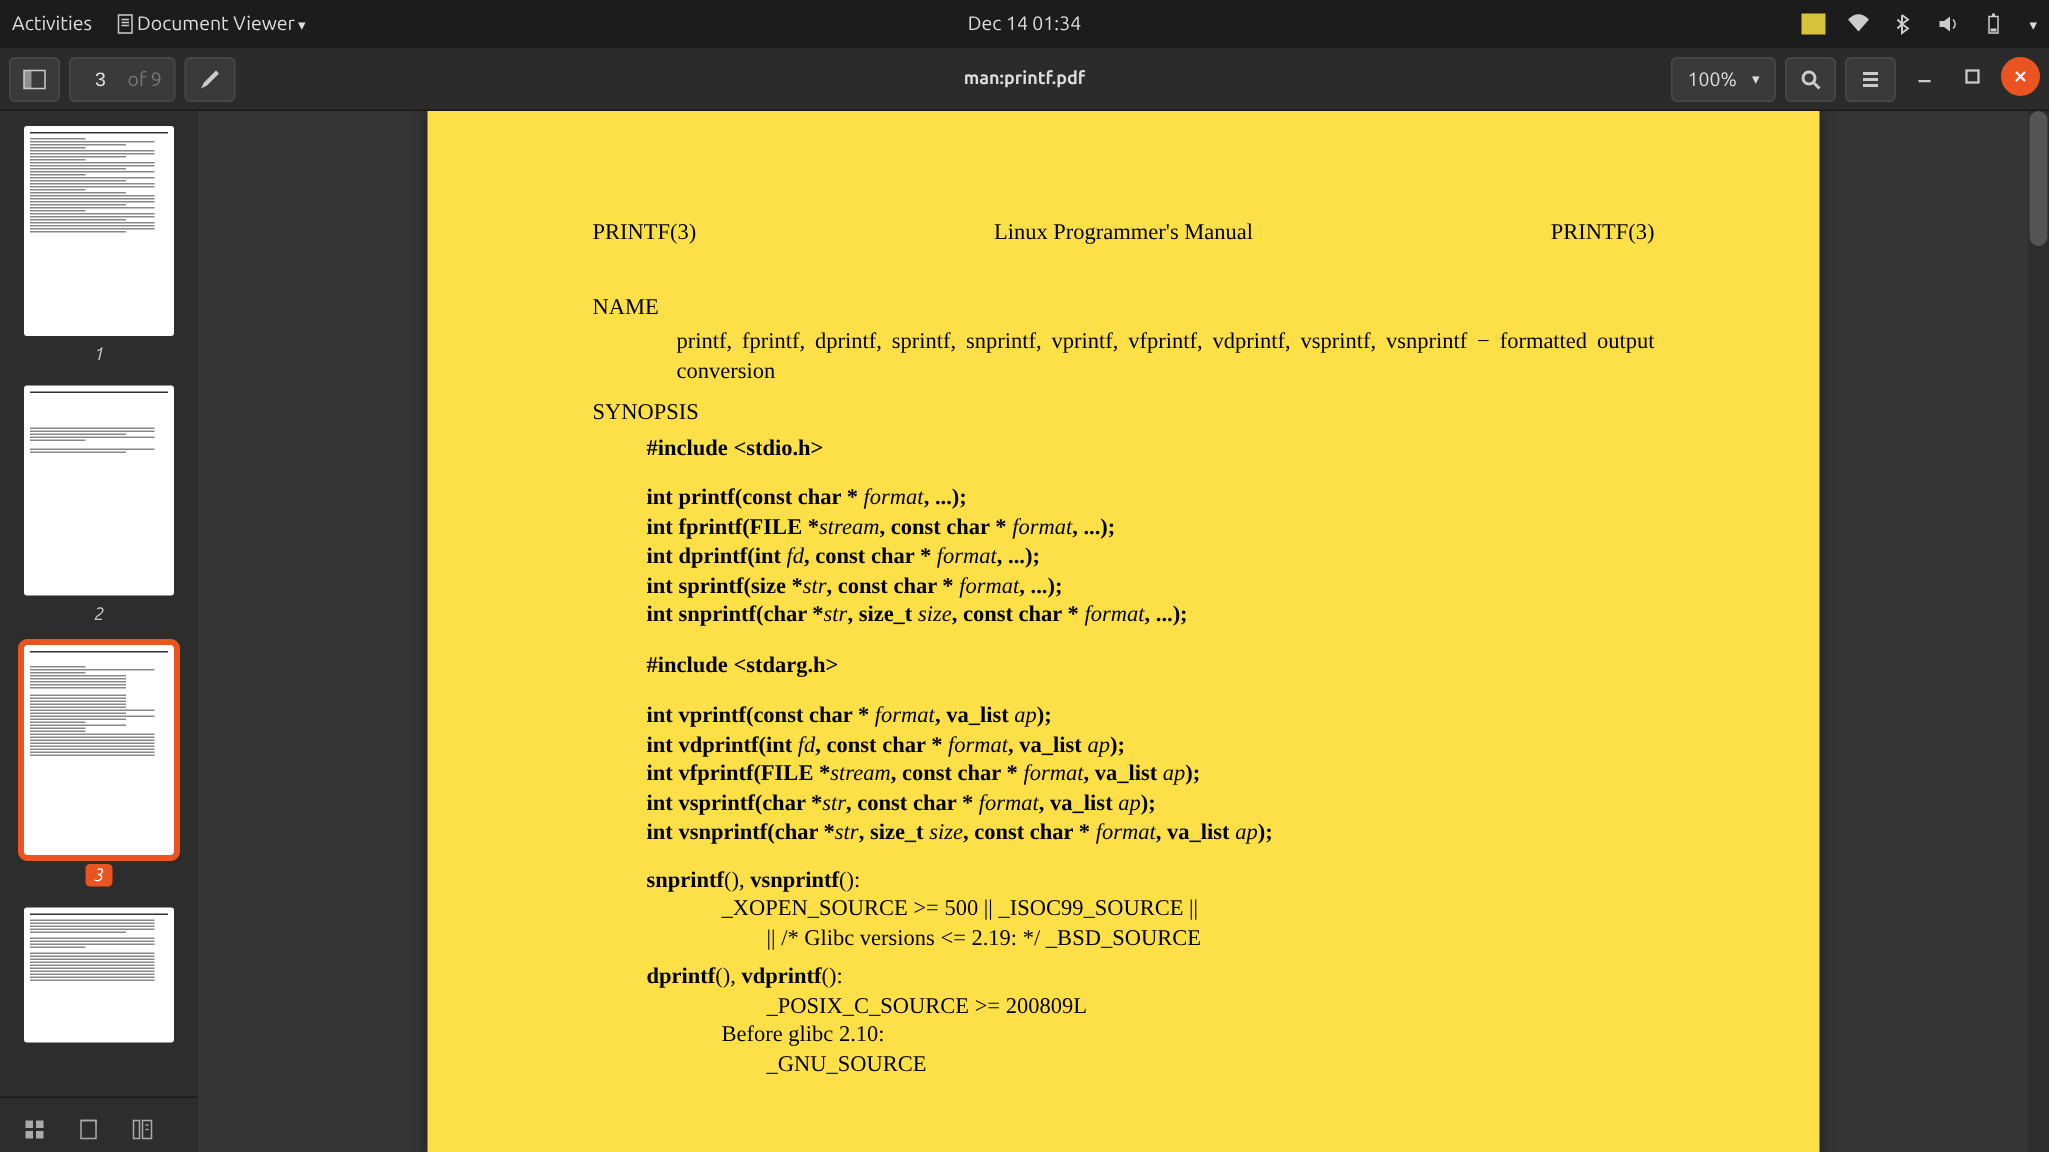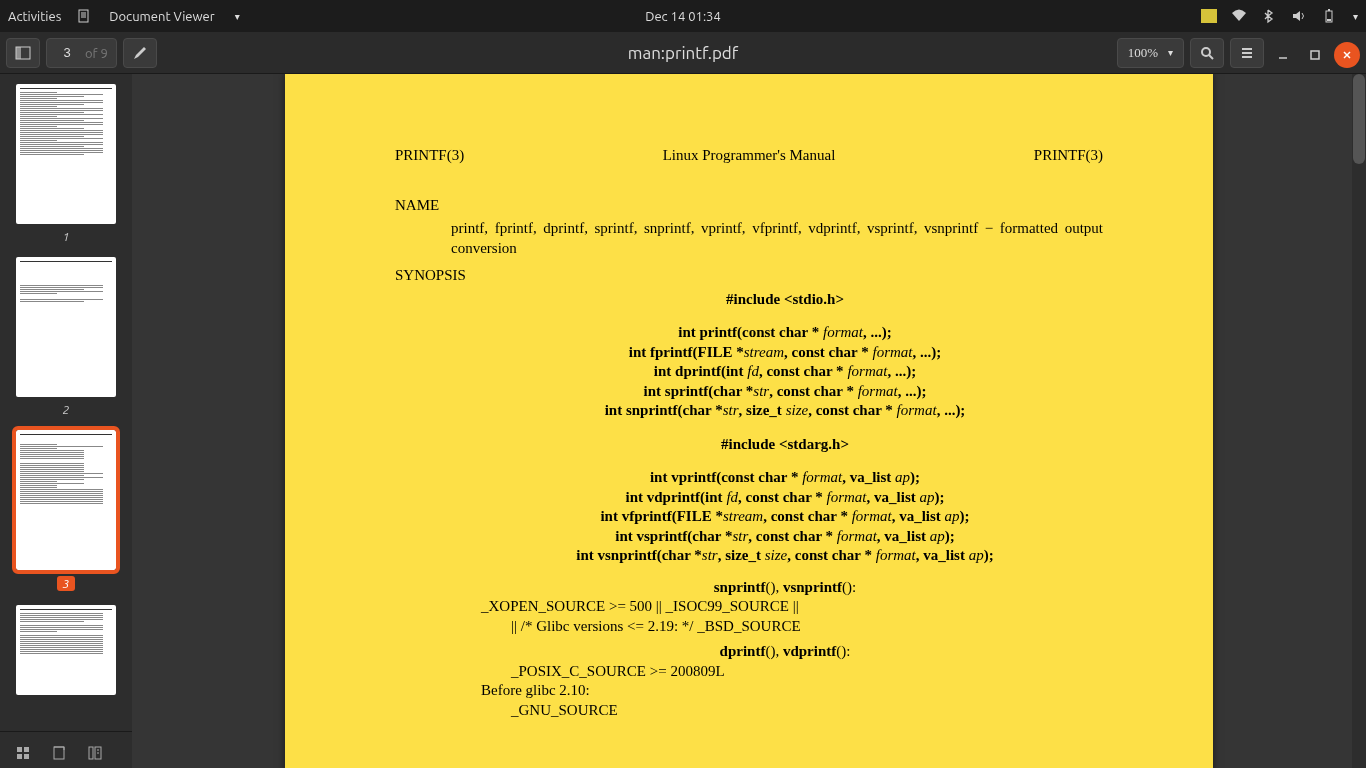--- a/index.html
+++ b/index.html
@@ -3,34 +3,34 @@
 <meta charset="utf-8">
 <style>
 * { box-sizing: border-box; margin: 0; padding: 0; }
 body { font-family: Ubuntu, "Segoe UI", sans-serif; width: 1366px; height: 768px; overflow: hidden; background: #202020; }
 
 
 .gnome-bar { height: 23px; background: #1c1c1c; color: #ddd; display: flex; align-items: center; font-size: 13px; padding: 16px 8px; }
 .gnome-left { display: flex; align-items: center; gap: 16px; }
 .gnome-center { position: absolute; left: 50%; transform: translateX(-50%); }
 .gnome-right { margin-left: auto; display: flex; align-items: center; gap: 14px; }
-.gnome-app { display: flex; align-items: center; gap: 18px; }
+.gnome-app { display: flex; align-items: center; gap: 0; }
 .gnome-icon { width: 14px; height: 14px; display: inline-block; }
 .tray-icon { width: 16px; height: 16px; display: inline-flex; align-items: center; justify-content: center; }
 .yellow-box { width: 16px; height: 14px; background: #d6c33a; }
 .caret-down { font-size: 10px; margin-left: 2px; }
 
 
 .app-toolbar { height: 42px; background: #2b2b2b; border-bottom: 1px solid #1a1a1a; display: flex; align-items: center; padding: 0 6px; gap: 6px; color: #ddd; position: relative; }
 .tb-btn { width: 34px; height: 30px; background: #3a3a3a; border: 1px solid #4a4a4a; border-radius: 4px; display: flex; align-items: center; justify-content: center; color: #ccc; cursor: pointer; }
 .page-input-group { display: flex; align-items: center; background: #3a3a3a; border: 1px solid #4a4a4a; border-radius: 4px; height: 30px; padding: 0 8px; gap: 6px; }
 .page-input { width: 24px; background: transparent; border: none; color: #ddd; text-align: center; font-size: 13px; outline: none; }
 .page-total { color: #777; font-size: 13px; }
-.tb-title { position: absolute; left: 50%; transform: translateX(-50%); font-weight: normal; font-size: 17px; color: #ddd; }
-.tb-right { margin-left: auto; display: flex; align-items: flex-end; gap: 6px; font-family: Liberation Serif, serif; }
+.tb-title { position: absolute; left: 50%; transform: translateX(-50%); font-weight: bold; font-size: 12px; color: #ddd; }
+.tb-right { margin-left: auto; display: flex; align-items: flex-start; gap: 6px; }
 .zoom-dd { height: 30px; background: #3a3a3a; border: 1px solid #4a4a4a; border-radius: 4px; display: flex; align-items: center; padding: 0 10px; gap: 8px; font-size: 13px; cursor: pointer; }
 .win-btn { width: 26px; height: 26px; border-radius: 50%; display: flex; align-items: center; justify-content: center; font-size: 12px; cursor: pointer; }
 .win-min, .win-max { background: transparent; color: #aaa; }
 .win-close { background: #e95420; color: #fff; }
 
 
 .main { display: flex; height: 699px; }
 .sidebar { width: 132px; background: #2d2d2d; display: flex; flex-direction: column; }
 .thumbs { flex: 1; overflow: hidden; padding-top: 10px; }
 .thumb-item { display: flex; flex-direction: column; align-items: center; margin-bottom: 14px; }
@@ -47,21 +47,21 @@
 
 .sidebar-bottom { height: 42px; border-top: 1px solid #1a1a1a; display: flex; align-items: center; padding: 0 8px; gap: 6px; }
 .sb-btn { width: 30px; height: 28px; background: transparent; border-radius: 4px; display: flex; align-items: center; justify-content: center; color: #aaa; cursor: pointer; }
 
 
 .doc-view { flex: 1; background: #353535; display: flex; justify-content: center; overflow: hidden; position: relative; }
 .page { width: 928px; background: #fde047; margin-top: 0; padding: 72px 110px 20px 110px; font-family: "Times New Roman", Times, serif; color: #000; font-size: 15px; line-height: 1.3; box-shadow: 0 0 8px rgba(0,0,0,0.5); }
 .man-header { display: flex; justify-content: space-between; margin-bottom: 30px; }
 .section-title { font-weight: normal; margin-top: 8px; margin-bottom: 4px; }
 .indented { margin-left: 56px; text-align: justify; }
-.code-line { margin-left: 72px; text-align: center; }
+.code-line { margin-left: 36px; }
 .code-line2 { margin-left: 86px; }
 .code-line3 { margin-left: 116px; }
 .b { font-weight: bold; }
 .i { font-style: italic; }
 .just { text-align: justify; }
 
 
 .scrollbar-track { position: absolute; right: 0; top: 0; bottom: 0; width: 14px; background: #2d2d2d; }
 .scrollbar-thumb { position: absolute; right: 1px; width: 12px; background: #555; border-radius: 6px; top: 0px; height: 90px; }
 
@@ -337,21 +337,21 @@
       <div class="section-title">NAME</div>
       <div class="indented just">printf, fprintf, dprintf, sprintf, snprintf, vprintf, vfprintf, vdprintf, vsprintf, vsnprintf − formatted output conversion</div>
 
       <div class="section-title">SYNOPSIS</div>
       <div class="code-line b">#include &lt;stdio.h&gt;</div>
       <div style="height:14px"></div>
 
       <div class="code-line"><span class="b">int printf(const char *</span><span class="i"> format</span><span class="b">, ...);</span></div>
       <div class="code-line"><span class="b">int fprintf(FILE *</span><span class="i">stream</span><span class="b">, const char *</span><span class="i"> format</span><span class="b">, ...);</span></div>
       <div class="code-line"><span class="b">int dprintf(int </span><span class="i"> fd</span><span class="b">, const char *</span><span class="i"> format</span><span class="b">, ...);</span></div>
-      <div class="code-line"><span class="b">int sprintf(char *</span><span class="i">str</span><span class="b">, const char *</span><span class="i"> format</span><span class="b">, ...);</span></div>
+      <div class="code-line"><span class="b">int sprintf(size *</span><span class="i">str</span><span class="b">, const char *</span><span class="i"> format</span><span class="b">, ...);</span></div>
       <div class="code-line"><span class="b">int snprintf(char *</span><span class="i">str</span><span class="b">, size_t </span><span class="i">size</span><span class="b">, const char *</span><span class="i"> format</span><span class="b">, ...);</span></div>
 
       <div style="height:14px"></div>
       <div class="code-line b">#include &lt;stdarg.h&gt;</div>
       <div style="height:14px"></div>
 
       <div class="code-line"><span class="b">int vprintf(const char *</span><span class="i"> format</span><span class="b">, va_list </span><span class="i">ap</span><span class="b">);</span></div>
       <div class="code-line"><span class="b">int vdprintf(int </span><span class="i"> fd</span><span class="b">, const char *</span><span class="i"> format</span><span class="b">, va_list </span><span class="i">ap</span><span class="b">);</span></div>
       <div class="code-line"><span class="b">int vfprintf(FILE *</span><span class="i">stream</span><span class="b">, const char *</span><span class="i"> format</span><span class="b">, va_list </span><span class="i">ap</span><span class="b">);</span></div>
       <div class="code-line"><span class="b">int vsprintf(char *</span><span class="i">str</span><span class="b">, const char *</span><span class="i"> format</span><span class="b">, va_list </span><span class="i">ap</span><span class="b">);</span></div>

